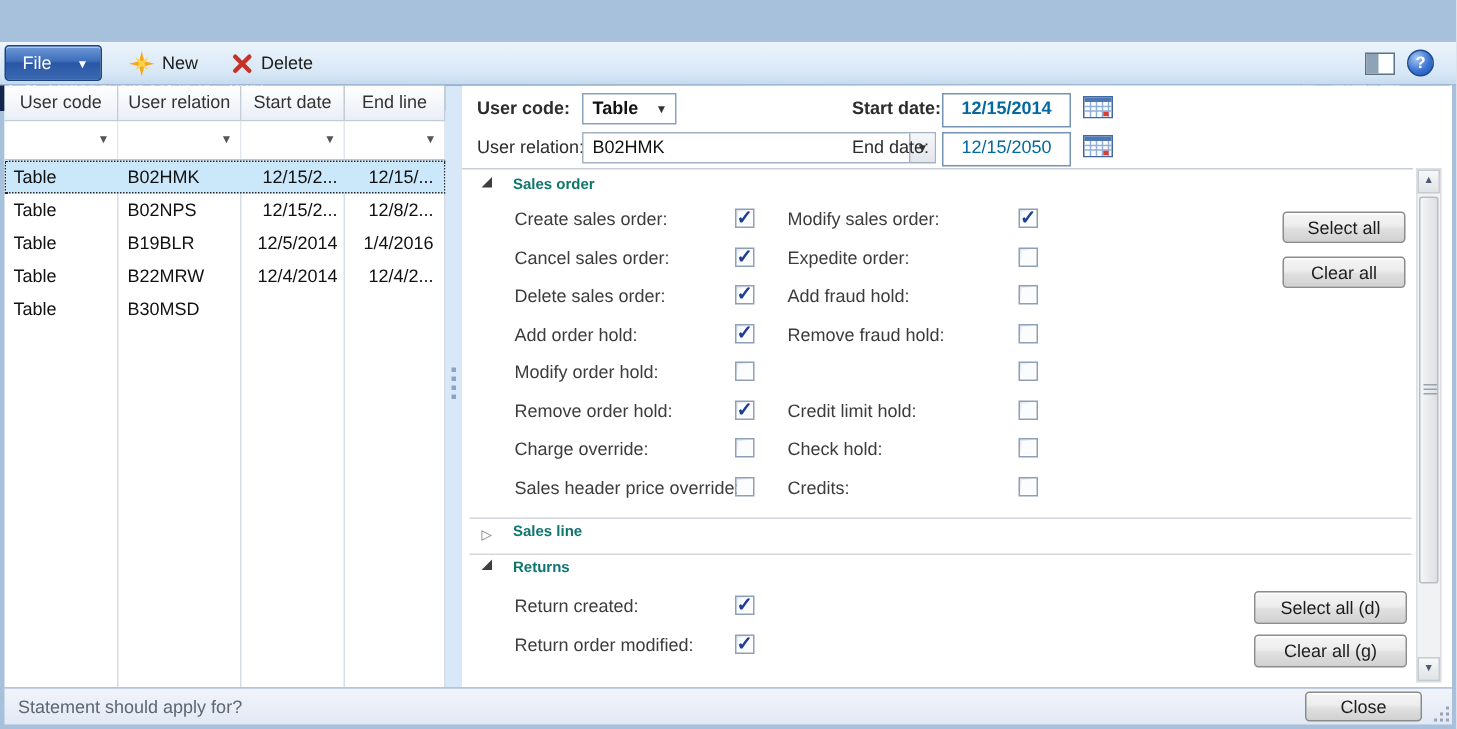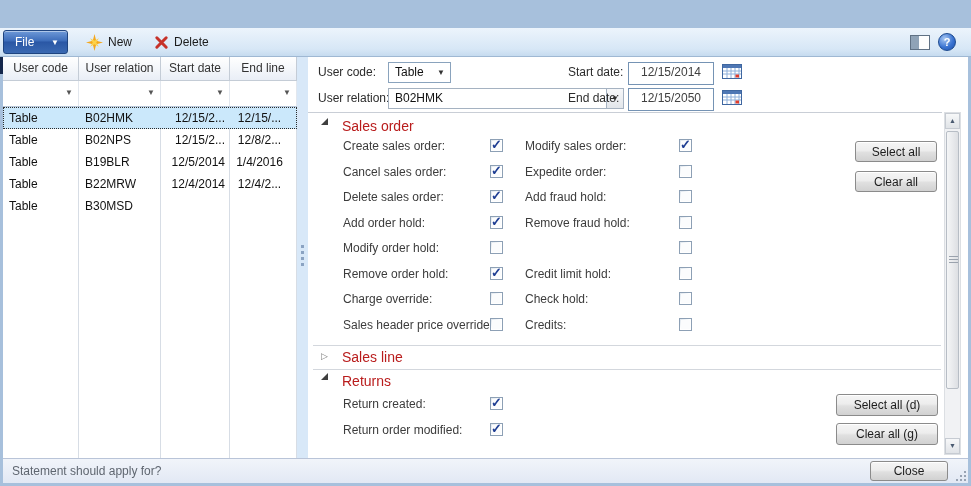--- a/index.html
+++ b/index.html
@@ -48,45 +48,45 @@
   .grid-header{position:absolute;left:0;top:0;width:294px;height:24px;}
   .gh{position:absolute;top:0;height:24px;line-height:23px;text-align:center;color:#333;
     background:linear-gradient(#ffffff,#f3f6fa 55%,#e9eef6);border-right:1px solid #c4ccd6;border-bottom:1px solid #c4ccd6;}
   .filter-row{position:absolute;left:0;top:24px;width:294px;height:26px;border-bottom:1px solid #b9c7d9;}
   .fc{position:absolute;top:0;height:25px;border-right:1px solid #e2e7ee;background:#fff;}
   .fc .farr{position:absolute;right:5px;top:8px;font-size:8px;color:#555;line-height:8px;}
   .c1{left:0;width:76px;} .c2{left:76px;width:82px;} .c3{left:158px;width:69px;} .c4{left:227px;width:67px;}
   .grow{position:absolute;left:0;width:294px;height:22px;}
   .gc{position:absolute;top:0;height:22px;line-height:22px;white-space:nowrap;overflow:hidden;color:#111;}
   .gc.c1{padding-left:6px;} .gc.c2{padding-left:6px;}
-  .gc.c3{text-align:right;padding-right:5px;} .gc.c4{text-align:center;padding-right:8px;}
+  .gc.c3{text-align:right;padding-right:5px;} .gc.c4{text-align:right;padding-right:8px;}
   .grow.selected{background:#cbe8fb;outline:1px dotted #2b2b2b;outline-offset:-1px;}
 
   
   .splitter{position:absolute;left:294px;top:0;width:11px;height:401px;background:#d8e8f8;}
   .grip{position:absolute;left:4px;top:188px;width:3px;height:3px;background:#8ba3c2;
     box-shadow:0 6px 0 #8ba3c2,0 12px 0 #8ba3c2,0 18px 0 #8ba3c2;}
 
   
   .right-panel{position:absolute;left:305px;top:0;width:660px;height:401px;background:#fff;}
   .flabel{position:absolute;color:#2c2c2c;line-height:21px;}
-  .frow1{top:5px;} .frow2{top:31px;}
+  .frow1{top:5px;font-weight:bold;} .frow2{top:31px;}
   .combo{position:absolute;height:21px;border:1px solid #8aa3bd;background:#fff;}
   .combo .val{position:absolute;left:6px;top:0;line-height:19px;color:#111;}
   .combo .carr{position:absolute;right:5px;top:6px;font-size:8px;line-height:8px;color:#333;}
   .combo.rel{border-color:#a5b2c1;}
   .dropbtn{position:absolute;right:0;top:0;width:17px;height:19px;border-left:1px solid #a5b2c1;
     background:linear-gradient(#f6f7f9,#e2e6eb);}
   .dropbtn .carr{right:4px;}
   .datebox{position:absolute;left:320px;width:86px;height:23px;border:1px solid #7593b4;background:#fff;
-    text-align:center;line-height:19px;color:#404040;}
+    text-align:center;line-height:19px;color:#0369a1;}
   .calbtn{position:absolute;left:413px;width:22px;height:20px;background:transparent;border:none;padding:0;}
   .form-divider{position:absolute;left:0;top:55px;width:634px;border-top:1px solid #c9ced6;}
 
-  .sec-title{position:absolute;font-weight:normal;font-size:14px;color:#b91c1c;}
+  .sec-title{position:absolute;font-weight:bold;font-size:10px;color:#0f766e;}
   .tri-exp{position:absolute;width:0;height:0;border-left:7px solid transparent;border-bottom:7px solid #3f3f3f;}
   .tri-col{position:absolute;font-size:9px;color:#7b7b7b;line-height:9px;}
   .sep{position:absolute;left:5px;width:628px;border-top:1px solid #d3d7dd;}
 
   .cbrow{position:absolute;left:0;width:634px;height:18px;}
   .cblabel{position:absolute;top:0;line-height:16px;color:#3c3c3c;white-space:nowrap;}
   .cblabel.l{left:35px;text-align:right;} .cblabel.r{left:217px;}
   .cb{position:absolute;top:1px;width:13px;height:13px;border:1px solid #8da0b5;
     background:linear-gradient(135deg,#dde5ed,#ffffff 45%);}
   .cb::before{content:"";position:absolute;left:1px;top:1px;right:1px;bottom:1px;background:#fbfcfd;}

